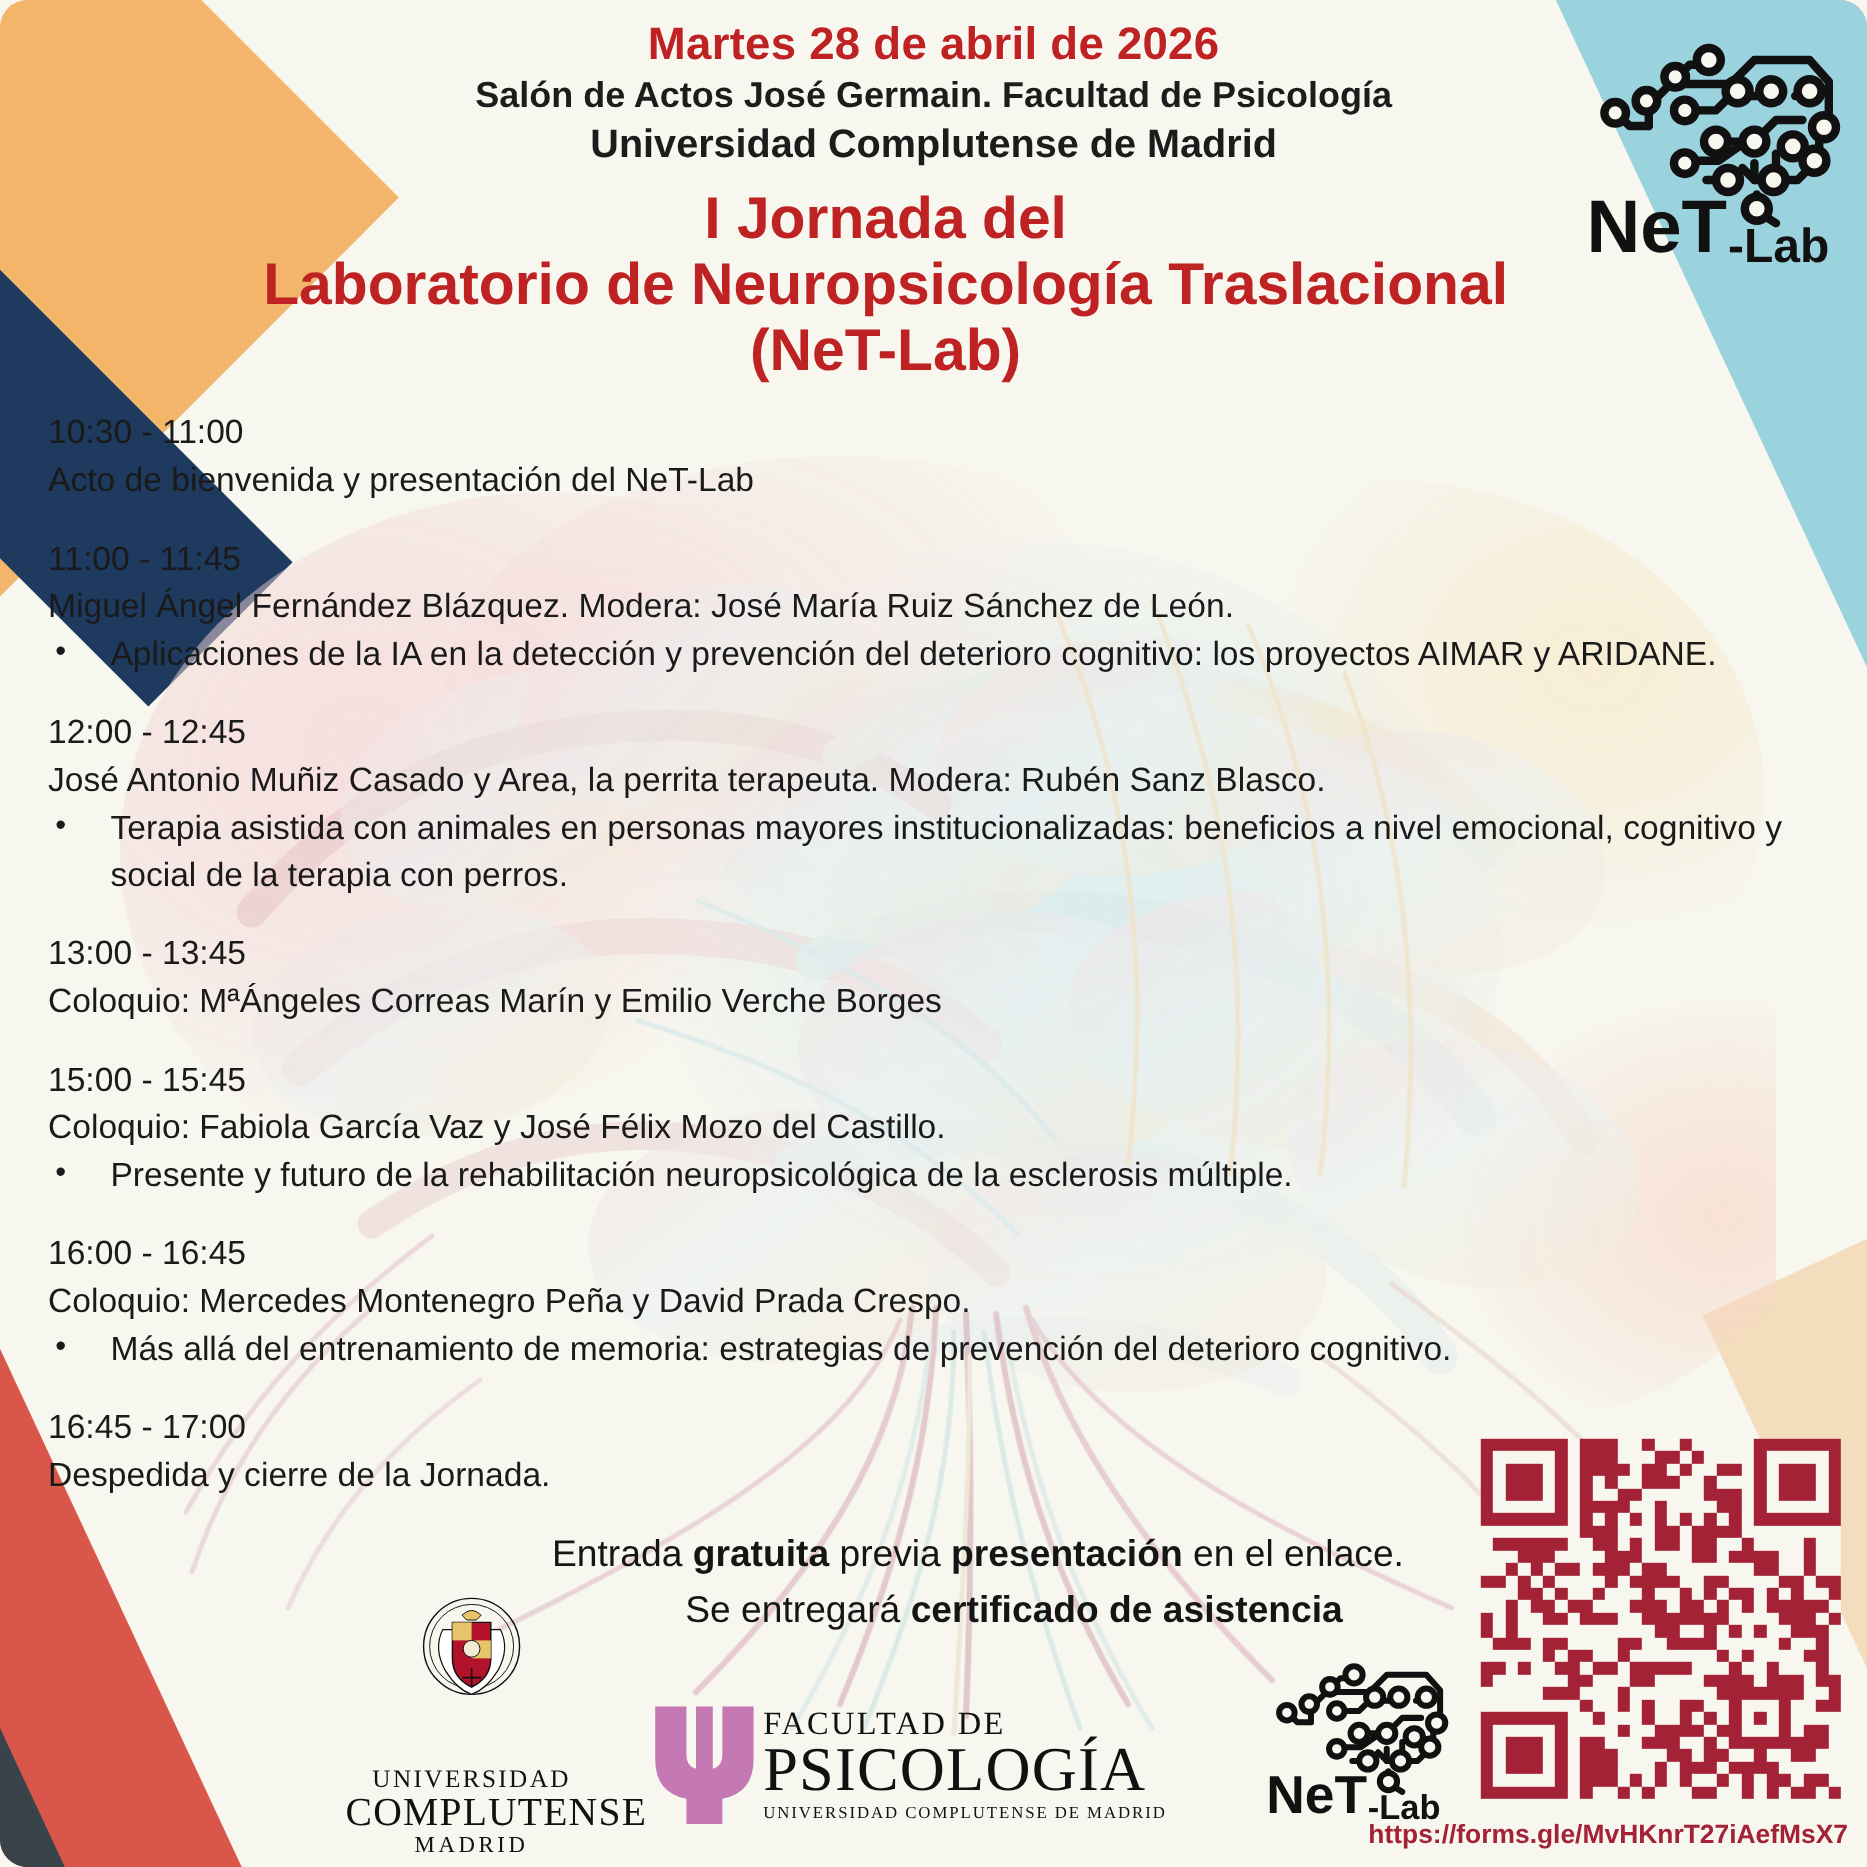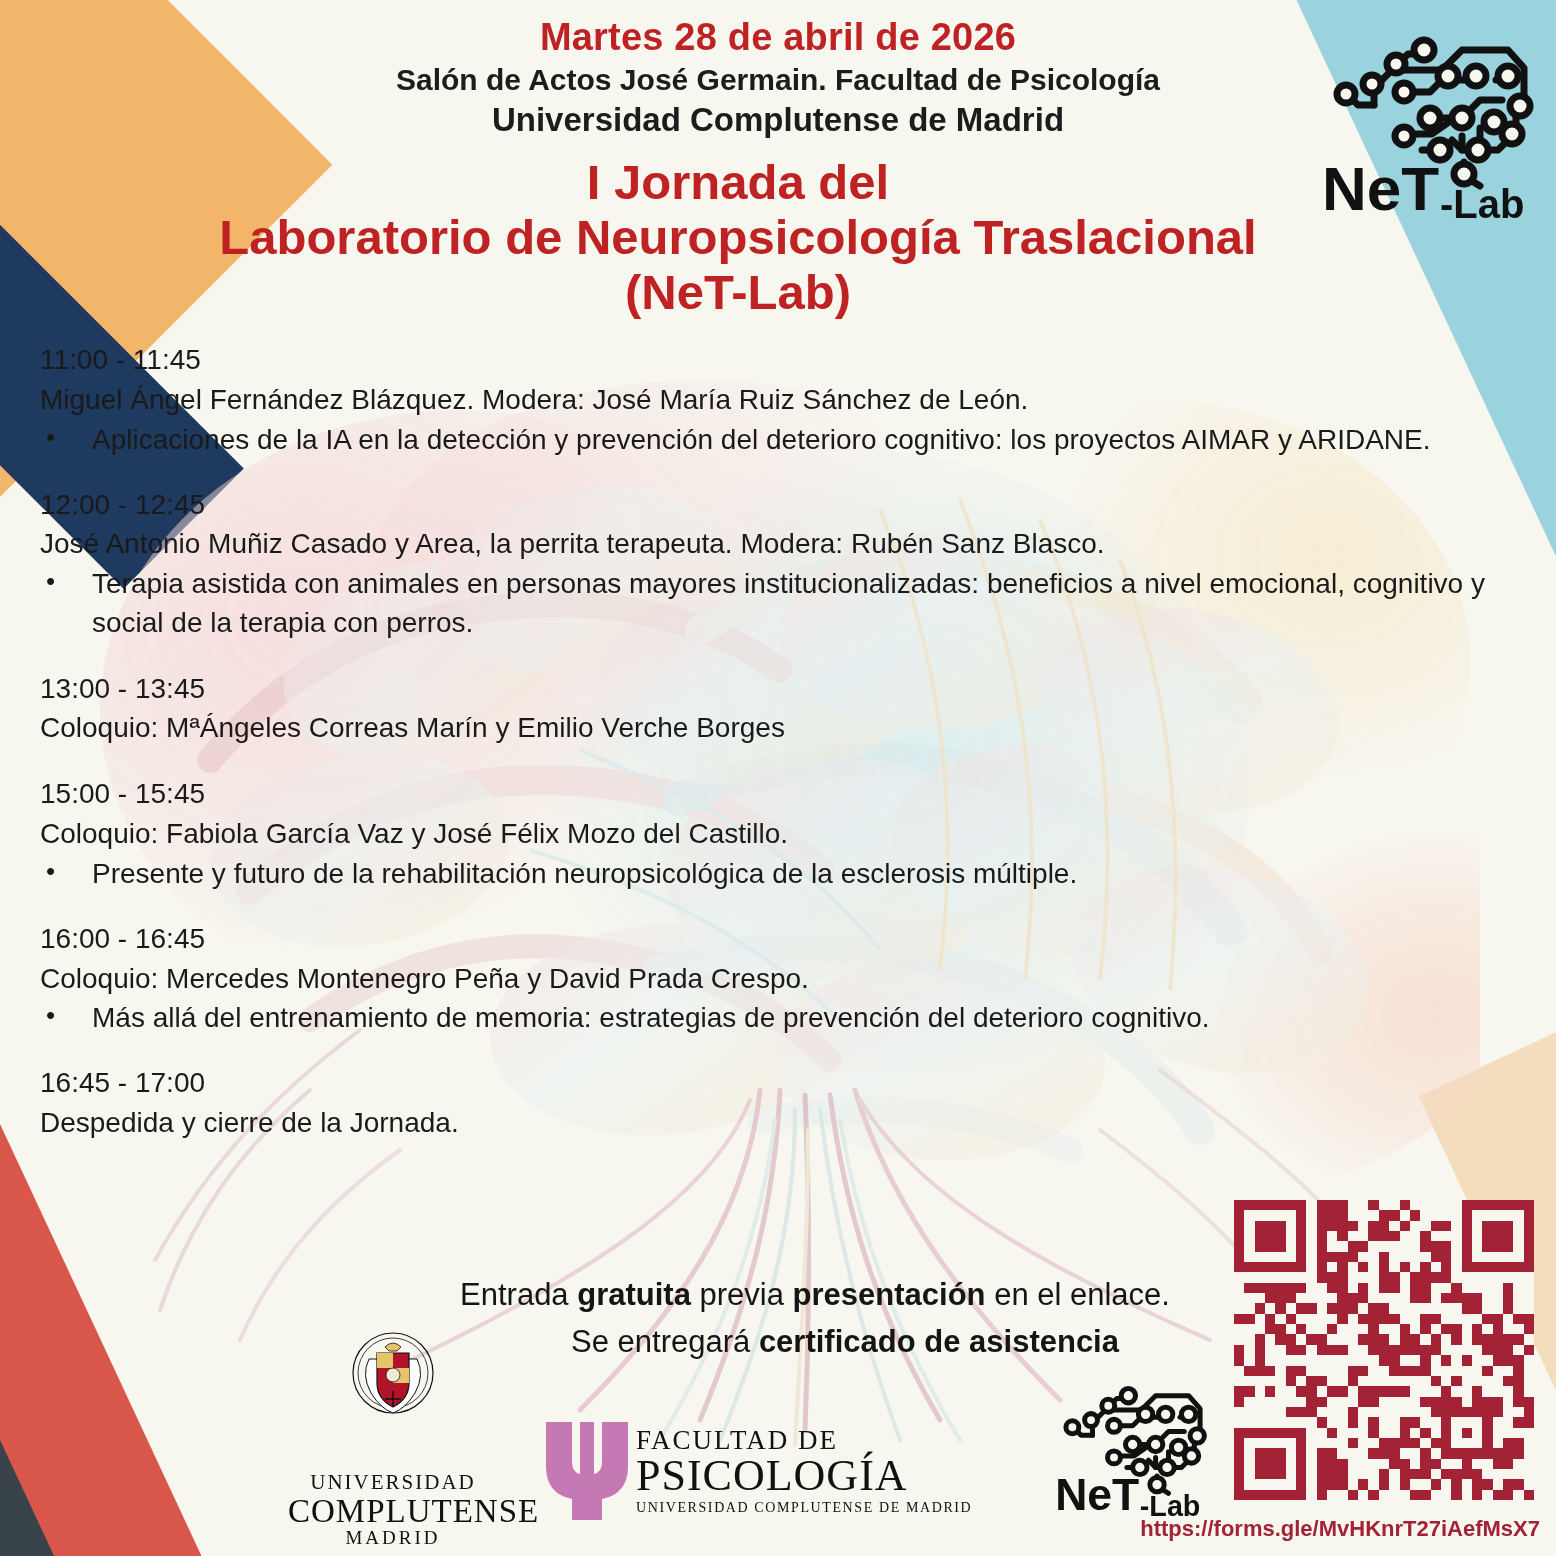--- a/index.html
+++ b/index.html
@@ -7,20 +7,21 @@
     width:1556px;height:1556px;
     font-family:"Liberation Sans", sans-serif;
     background:#f7f6ef;
     overflow:hidden;
   }
   #poster{
     position:relative;
     width:1556px;height:1556px;
     background:#f7f6ef;
     overflow:hidden;
+    border-radius:23px;
   }
 
   
   .band{position:absolute;pointer-events:none;}
 
   
   .tl-orange{
     top:-10px;left:-260px;width:520px;height:420px;
     background:#f3b569;
     transform:rotate(-45deg);transform-origin:50% 50%;
@@ -120,21 +121,21 @@
 
   .ucm-logo{position:absolute;left:288px;bottom:8px;width:210px;text-align:center;}
   .ucm-words{font-family:"Liberation Serif", serif;color:#111;line-height:1.04;}
   .ucm-w1{font-size:21px;letter-spacing:2px;margin-top:44px;}
   .ucm-w2{font-size:33px;letter-spacing:1px;}
   .ucm-w3{font-size:19px;letter-spacing:3px;}
 
   .fac-logo{position:absolute;left:540px;bottom:32px;width:470px;display:flex;align-items:center;}
   .fac-text{font-family:"Liberation Serif", serif;color:#111;line-height:1.0;}
   .fac-1{font-size:27px;letter-spacing:2px;}
-  .fac-2{font-size:44px;letter-spacing:1px;}
+  .fac-2{font-size:52px;letter-spacing:1px;}
   .fac-3{font-size:14px;letter-spacing:1.6px;margin-top:3px;}
 
   .netlab-small{position:absolute;left:1048px;bottom:28px;width:165px;}
 
   
   .qr-wrap{position:absolute;right:22px;bottom:52px;z-index:6;}
   .qr-url{
     position:absolute;right:16px;bottom:14px;z-index:7;
     color:#a32236;font-weight:bold;font-size:22px;
   }
@@ -250,20 +251,24 @@
     <div class="uni-line">Universidad Complutense de Madrid</div>
   </div>
 
   <div class="maintitle">
     <div class="mt1">I Jornada del</div>
     <div class="mt2">Laboratorio de Neuropsicología Traslacional</div>
     <div class="mt3">(NeT-Lab)</div>
   </div>
 
   <div class="schedule" id="schedule-list">
+      <div class="slot">
+        <div class="time">10:30 - 11:00</div>
+        <div class="who">Acto de bienvenida y presentación del NeT-Lab</div>
+      </div>
       <div class="slot">
         <div class="time">11:00 - 11:45</div>
         <div class="who">Miguel Ángel Fernández Blázquez. Modera: José María Ruiz Sánchez de León.</div>
         <ul>
           <li>Aplicaciones de la IA en la detección y prevención del deterioro cognitivo: los proyectos AIMAR y ARIDANE.</li>
         </ul>
       </div>
       <div class="slot">
         <div class="time">12:00 - 12:45</div>
         <div class="who">José Antonio Muñiz Casado y Area, la perrita terapeuta. Modera: Rubén Sanz Blasco.</div>

